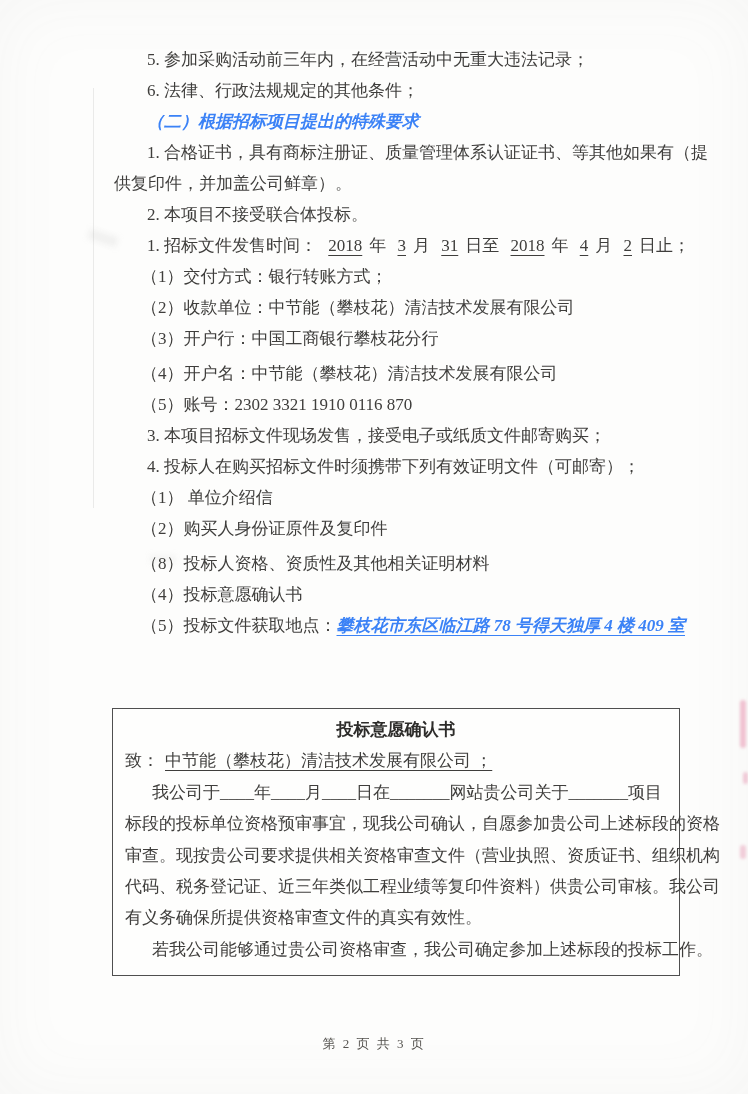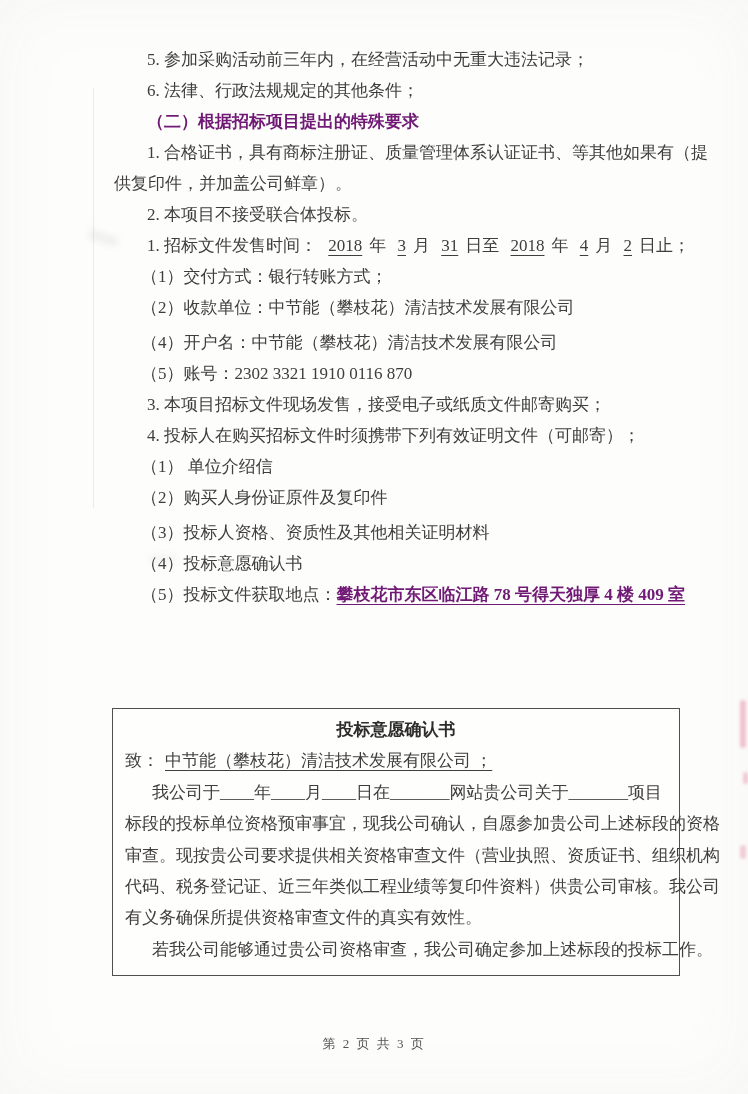--- a/index.html
+++ b/index.html
@@ -15,21 +15,21 @@
   .content{
     position:absolute;left:114px;top:44px;width:575px;
     font-size:17px;
   }
   .line{
     height:31px;line-height:31px;
     white-space:nowrap;
   }
   .ind-num{padding-left:33px;}
   .ind-paren{padding-left:27px;}
-  .bold{font-weight:bold;color:#701a75;}
+  .bold{font-weight:bold;color:#3b82f6;font-style:italic;}
   .mt4{margin-top:4px;}
   .u-val{
     text-decoration:underline;
     text-underline-offset:4px;
     padding:0 7px;
   }
   .u-wide{
     text-decoration:underline;
     text-underline-offset:4px;
     padding:0 16px;
@@ -99,29 +99,30 @@
       <span class="u-val">3</span><span>月</span>
       <span class="u-val">31</span><span>日至</span>
       <span class="u-val">2018</span><span>年</span>
       <span class="u-val">4</span><span>月</span>
       <span class="u-val">2</span><span>日止；</span>
     </div>
 
 
     <div class="line ind-paren">（1）交付方式：银行转账方式；</div>
     <div class="line ind-paren">（2）收款单位：中节能（攀枝花）清洁技术发展有限公司</div>
+    <div class="line ind-paren">（3）开户行：中国工商银行攀枝花分行</div>
     <div class="line ind-paren mt4">（4）开户名：中节能（攀枝花）清洁技术发展有限公司</div>
     <div class="line ind-paren">
       <span>（5）账号：</span><span>2302 3321 1910 0116 870</span>
     </div>
     <div class="line ind-num">3. 本项目招标文件现场发售，接受电子或纸质文件邮寄购买；</div>
     <div class="line ind-num">4. 投标人在购买招标文件时须携带下列有效证明文件（可邮寄）；</div>
     <div class="line ind-paren">（1）  单位介绍信</div>
     <div class="line ind-paren">（2）购买人身份证原件及复印件</div>
-    <div class="line ind-paren mt4">（3）投标人资格、资质性及其他相关证明材料</div>
+    <div class="line ind-paren mt4">（8）投标人资格、资质性及其他相关证明材料</div>
     <div class="line ind-paren">（4）投标意愿确认书</div>
     <div class="line ind-paren">
       <span>（5）投标文件获取地点：</span><span class="u-text bold">攀枝花市东区临江路 78 号得天独厚 4 楼 409 室</span>
     </div>
   </div>
 
   <div class="confirm-box">
     <div class="box-line box-title">投标意愿确认书</div>
     <div class="box-line">
       <span>致：</span><span class="to-underline">中节能（攀枝花）清洁技术发展有限公司 ；</span>

